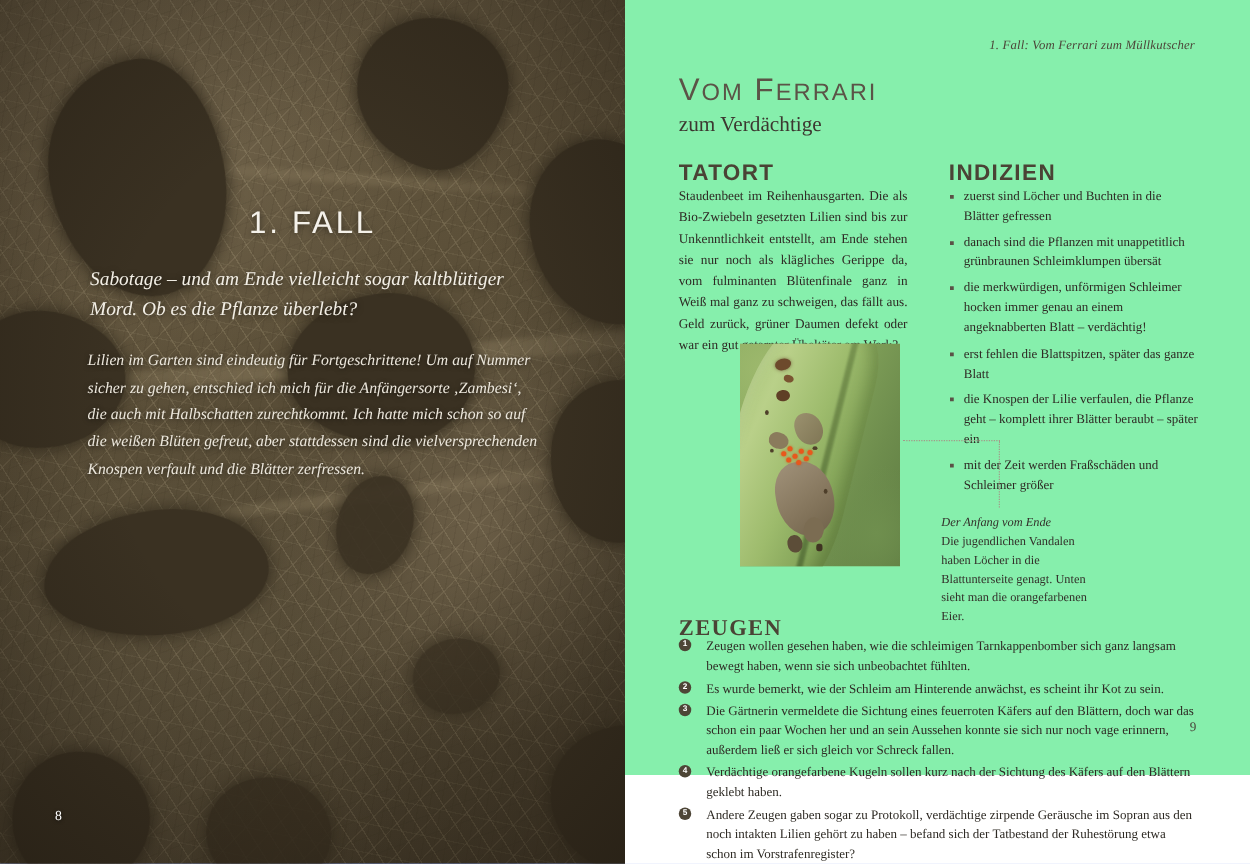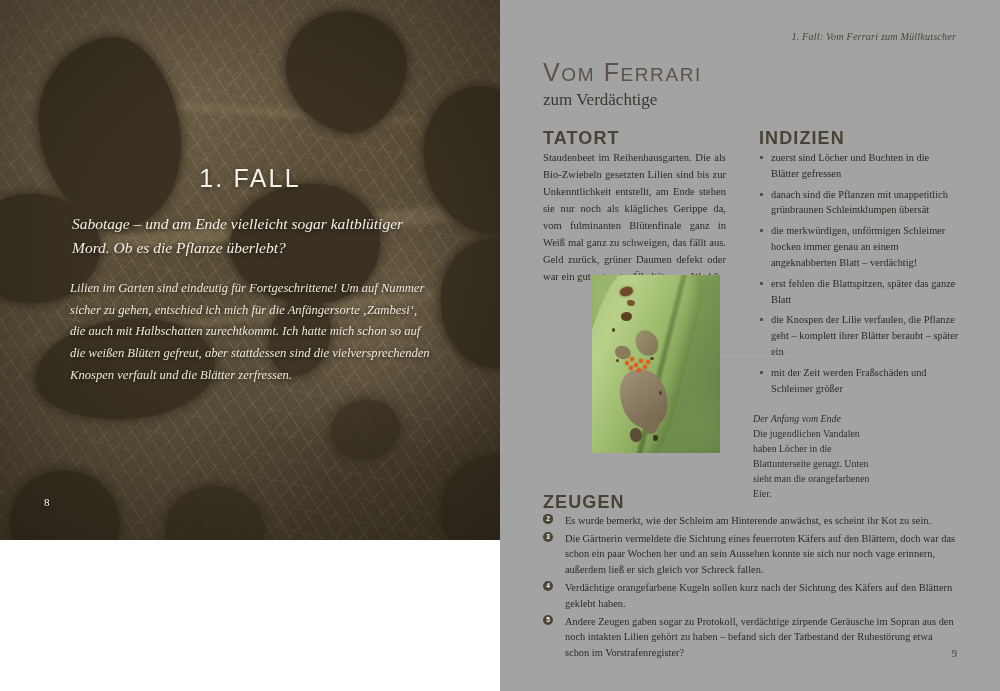--- a/index.html
+++ b/index.html
@@ -8,21 +8,21 @@
     background:#ffffff;
     font-family:"Liberation Serif",serif;
     overflow:hidden;
     position:relative;
   }
   .spread{position:absolute;inset:0;display:flex;}
 
   
   .page-left{
     position:relative;
-    width:500px;height:540px;
+    width:500px;height:691px;
     background:#1d4ed8;
     overflow:hidden;
     flex:0 0 500px;
   }
   .leaf-art{position:absolute;inset:0;overflow:hidden;}
   .leaf-base{
     position:absolute;inset:-2%;
     background:
       radial-gradient(ellipse 60% 45% at 30% 18%, #6d6048 0%, rgba(109,96,72,0) 60%),
       radial-gradient(ellipse 55% 40% at 75% 60%, #6a5d46 0%, rgba(106,93,70,0) 62%),
@@ -97,22 +97,22 @@
   .folio-left{
     position:absolute;left:44px;bottom:32px;
     font-family:"Liberation Serif",serif;
     font-size:11px;color:#ffffff;
     text-shadow:0 1px 3px rgba(0,0,0,.7);
   }
 
   
   .page-right{
     position:relative;
-    width:500px;height:691px;
-    background:#a3a3a3;
+    width:500px;height:620px;
+    background:#86efac;
     flex:0 0 500px;
   }
   .running-head{
     position:absolute;right:44px;top:31px;
     font-family:"Liberation Serif",serif;
     font-style:italic;font-size:10.2px;
     color:#4c4639;
     letter-spacing:.15px;
   }
   .chapter-title{
@@ -131,21 +131,21 @@
 
   .sec-head{
     position:absolute;
     font-family:"Liberation Sans",sans-serif;
     font-size:18px;font-weight:600;
     letter-spacing:1.1px;
     color:#4a4335;
   }
   .sh-tatort{left:43px;top:128px;}
   .sh-indizien{left:259px;top:128px;}
-  .sh-zeugen{left:43px;top:492px;}
+  .sh-zeugen{left:43px;top:492px;font-family:Liberation Serif, serif;}
 
   .col-tatort{
     position:absolute;left:43px;top:150px;width:183px;
     font-family:"Liberation Serif",serif;
     font-size:10.6px;line-height:1.60;
     color:#2e2a24;text-align:justify;
     hyphens:auto;
   }
 
   .col-indizien{
@@ -353,20 +353,21 @@
 
     <div class="caption">
       <span class="cap-lead">Der Anfang vom Ende</span>
       <span>Die jugendlichen Vandalen haben Löcher in die Blattunterseite genagt. Unten sieht man die orangefarbenen Eier.</span>
     </div>
 
     <div class="zeugen-list">
       <ol>
         <li>
           <span class="num">1</span>
+          <span>Zeugen wollen gesehen haben, wie die schleimigen Tarnkappenbomber sich ganz langsam bewegt haben, wenn sie sich unbeobachtet fühlten.</span>
         </li>
         <li>
           <span class="num">2</span>
           <span>Es wurde bemerkt, wie der Schleim am Hinterende anwächst, es scheint ihr Kot zu sein.</span>
         </li>
         <li>
           <span class="num">3</span>
           <span>Die Gärtnerin vermeldete die Sichtung eines feuerroten Käfers auf den Blättern, doch war das schon ein paar Wochen her und an sein Aussehen konnte sie sich nur noch vage erinnern, außerdem ließ er sich gleich vor Schreck fallen.</span>
         </li>
         <li>

